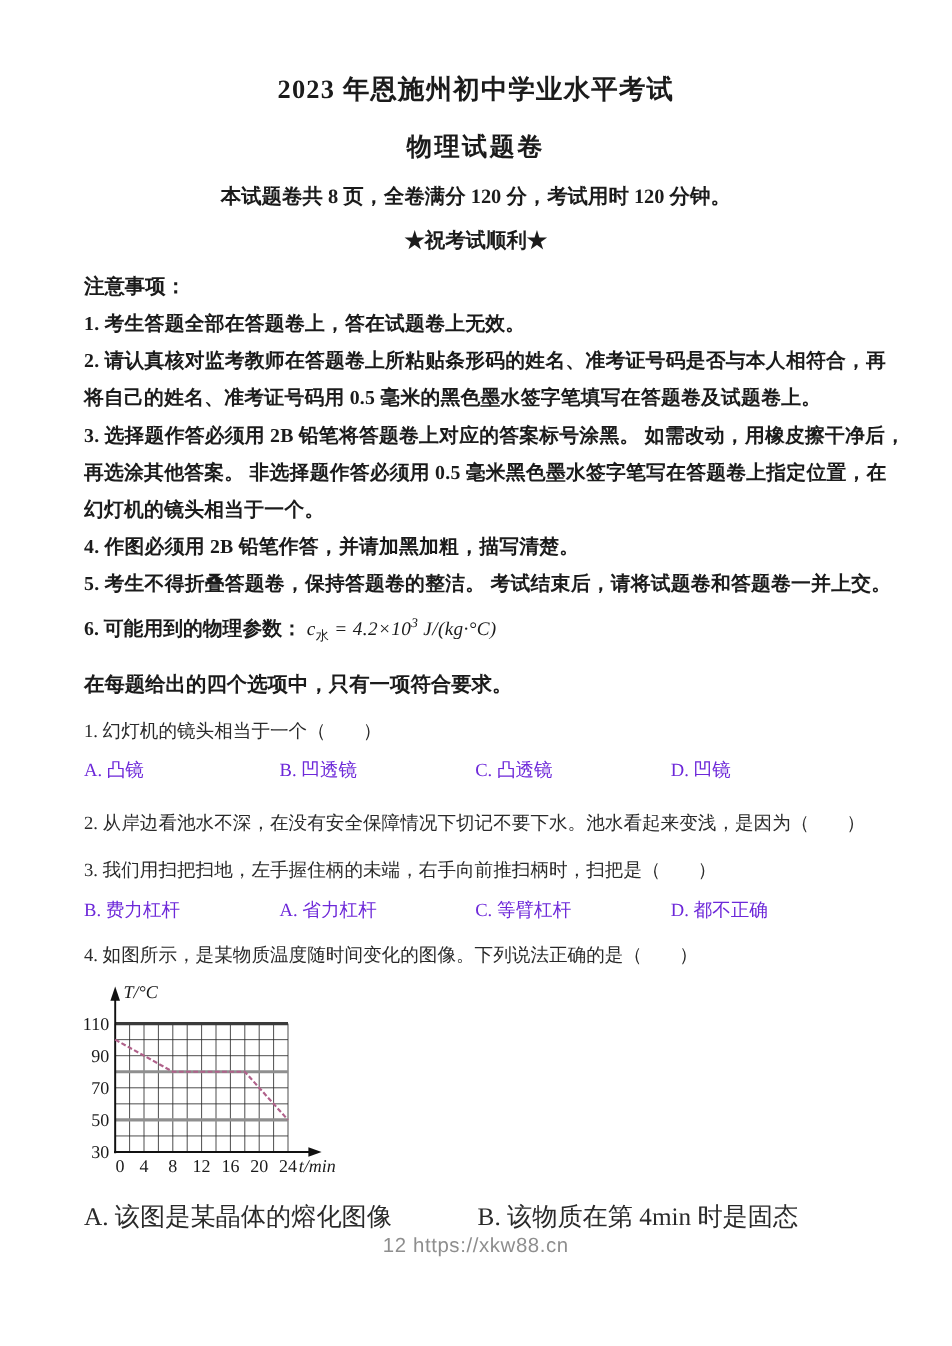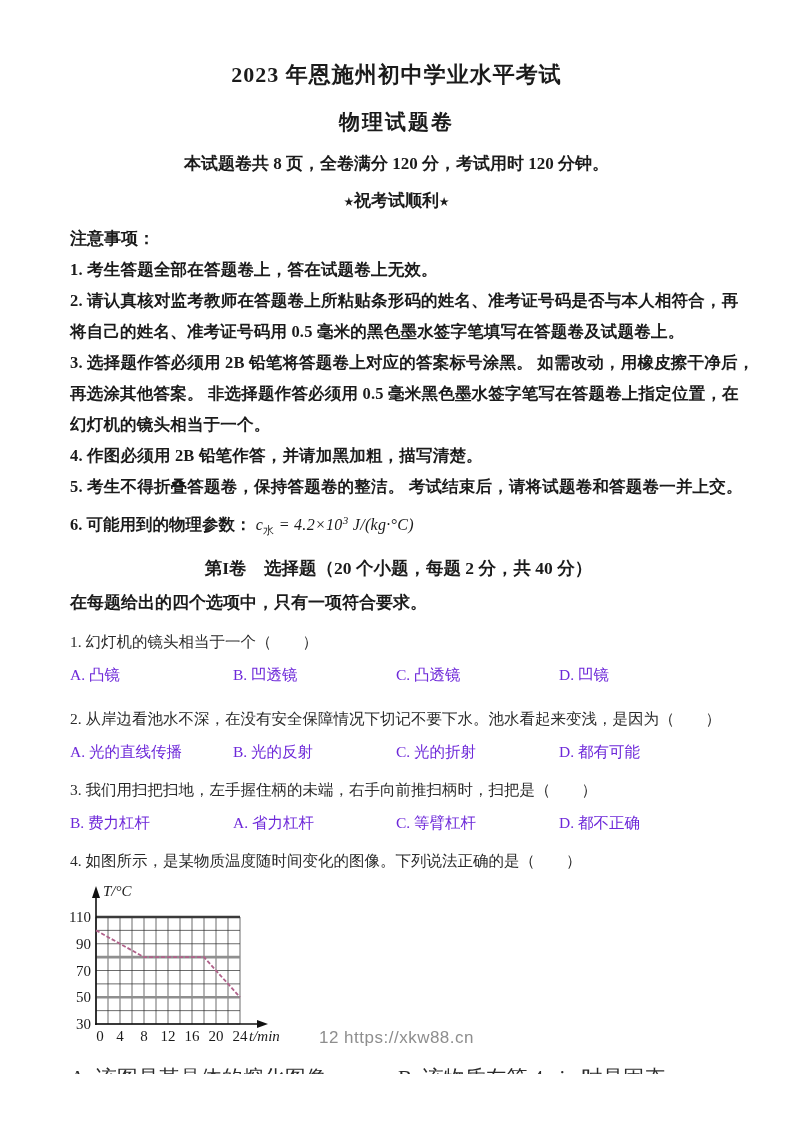--- a/index.html
+++ b/index.html
@@ -4,21 +4,21 @@
 <style>
   html,body{margin:0;padding:0;background:#ffffff;}
   .page{
     position:relative;width:793px;height:1074px;background:#ffffff;
     font-family:"Liberation Serif","DejaVu Serif",serif;color:#1b1b1b;overflow:hidden;
   }
   .header{padding-top:60px;text-align:center;}
   .title{font-size:22px;font-weight:bold;letter-spacing:1px;}
   .subtitle{margin-top:18px;font-size:21px;font-weight:bold;letter-spacing:2px;}
   .info{margin-top:16px;font-size:17px;font-weight:bold;}
-  .wish{margin-top:14px;font-size:17px;font-weight:bold;font-family:Liberation Mono, monospace;}
+  .wish{margin-top:14px;font-size:17px;font-weight:bold;}
   .body{padding:12px 66px 0 70px;}
   .notice-heading{font-size:17px;font-weight:bold;line-height:30px;}
   .notice-line{font-size:16.5px;font-weight:bold;line-height:31px;letter-spacing:0.2px;white-space:nowrap;}
   .notice-item6{font-size:16.5px;font-weight:bold;line-height:36px;}
   .formula{font-style:italic;font-weight:normal;font-size:16px;letter-spacing:0.3px;}
   .formula sub{font-size:11px;font-style:normal;}
   .formula sup{font-size:11px;}
   .section-title{text-align:center;font-size:17.5px;font-weight:bold;margin-top:6px;line-height:26px;}
   .section-note{font-size:17px;font-weight:bold;margin-top:9px;line-height:26px;}
   .question{margin-top:13px;}
@@ -54,41 +54,34 @@
     <div class="notice-line">再选涂其他答案。 非选择题作答必须用 0.5 毫米黑色墨水签字笔写在答题卷上指定位置，在</div>
     <div class="notice-line">幻灯机的镜头相当于一个。</div>
     <div class="notice-line">4. 作图必须用 2B 铅笔作答，并请加黑加粗，描写清楚。</div>
     <div class="notice-line">5. 考生不得折叠答题卷，保持答题卷的整洁。 考试结束后，请将试题卷和答题卷一并上交。</div>
 
     <div class="notice-item6">
       <span>6. 可能用到的物理参数：</span>
       <span class="formula"><span>c</span><sub>水</sub><span> = 4.2×10</span><sup>3</sup><span> J/(kg·°C)</span></span>
     </div>
 
-    <div class="section-title">第I卷　选择题（20 个小题，每题 2 分，共 40 分）</div>
     <div class="section-note">在每题给出的四个选项中，只有一项符合要求。</div>
 
     <div class="question">
       <div class="q-text">1. 幻灯机的镜头相当于一个（　　）</div>
       <div class="options">
         <span>A. 凸镜</span>
         <span>B. 凹透镜</span>
         <span>C. 凸透镜</span>
         <span>D. 凹镜</span>
       </div>
     </div>
 
     <div class="question q2gap">
       <div class="q-text">2. 从岸边看池水不深，在没有安全保障情况下切记不要下水。池水看起来变浅，是因为（　　）</div>
-      <div class="options">
-        <span>A. 光的直线传播</span>
-        <span>B. 光的反射</span>
-        <span>C. 光的折射</span>
-        <span>D. 都有可能</span>
-      </div>
     </div>
 
     <div class="question">
       <div class="q-text">3. 我们用扫把扫地，左手握住柄的未端，右手向前推扫柄时，扫把是（　　）</div>
       <div class="options">
         <span>B. 费力杠杆</span>
         <span>A. 省力杠杆</span>
         <span>C. 等臂杠杆</span>
         <span>D. 都不正确</span>
       </div>

